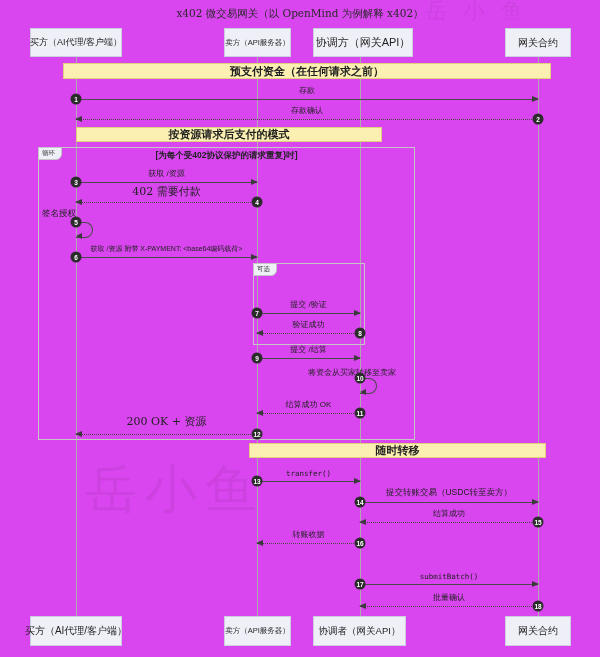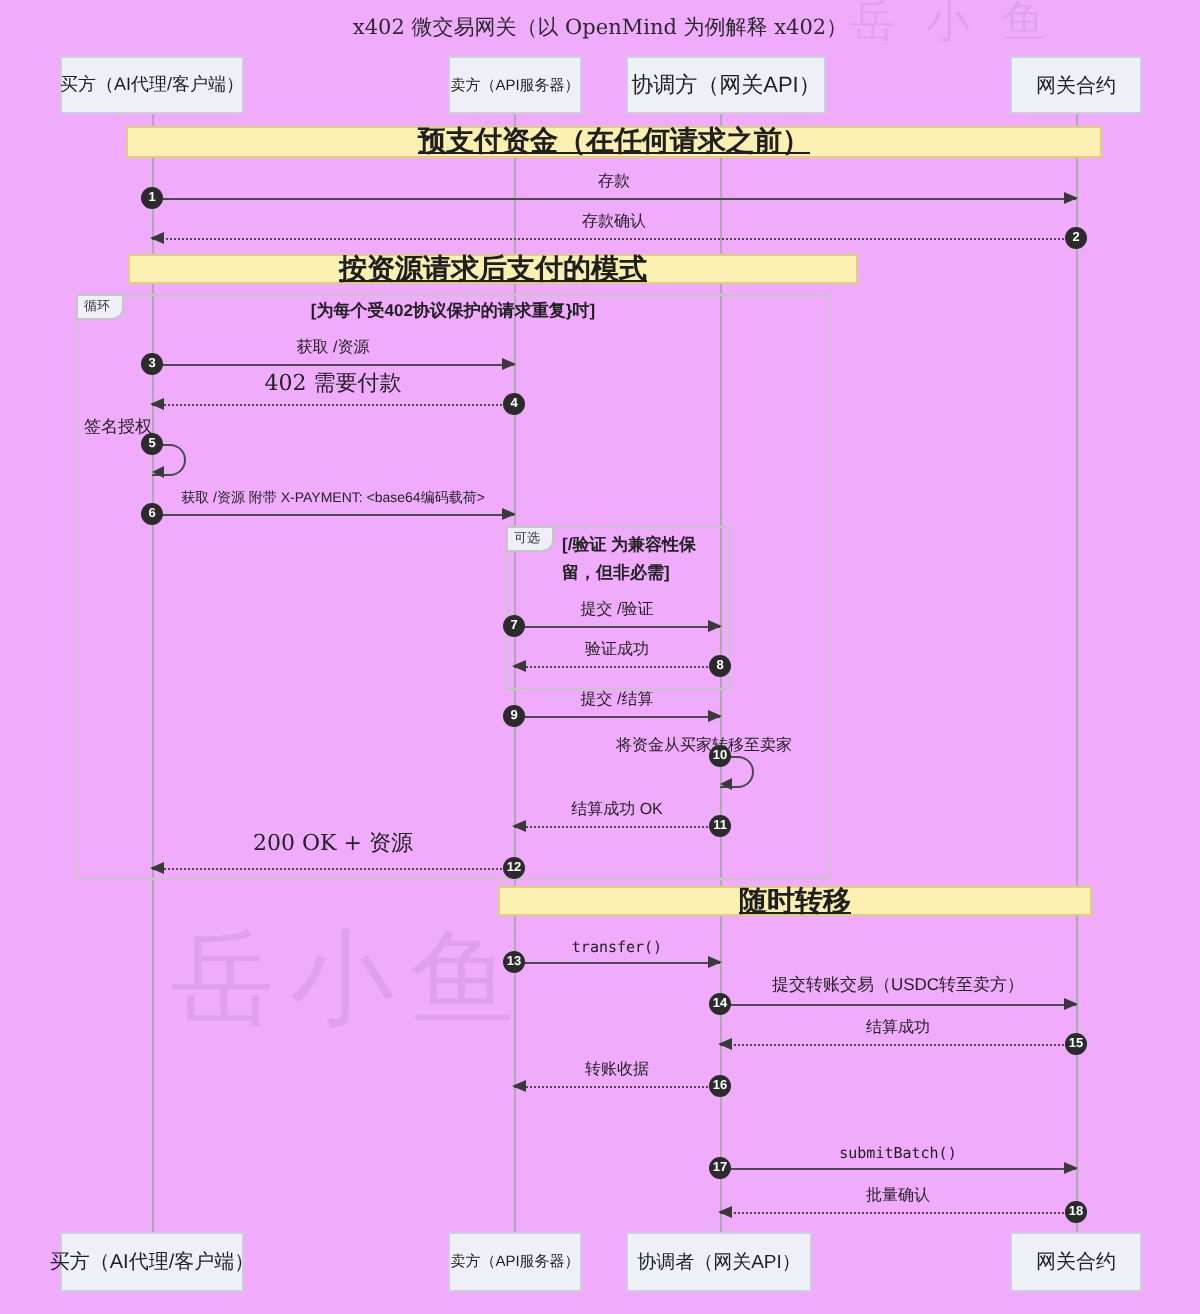--- a/index.html
+++ b/index.html
@@ -1,26 +1,26 @@
 <!DOCTYPE html>
 <html style="--banner_fill: #FBF0B2; --banner_border: #DFCF7C; --actor_fill: #EFEFF8; --actor_border: #CDCDE0; --frame_border: #C6C6C6; --line: #4a4a4a; --num_bg: #2b2b2b; --text: #1f1f1f;"><head>
 <meta charset="utf-8">
 <style>
   html,body{margin:0;padding:0;background:#fff;}
-  #canvas{position:relative;width:600px;height:657px;background:#f0abfc;overflow:hidden;
+  #canvas{position:relative;width:600px;height:657px;background:#d946ef;overflow:hidden;
           font-family:"Liberation Sans","DejaVu Sans",sans-serif;color:var(--text,#1f1f1f);}
   .title{position:absolute;left:0;right:0;top:7px;text-align:center;font-size:10.5px;
          font-family:"DejaVu Serif","Liberation Serif",serif;color:#2a2a2a;}
   .lifeline{position:absolute;width:1px;top:57px;height:559px;background:#ABABAB;}
   .actor{position:absolute;background:var(--actor_fill,#EFEFF8);border:1px solid var(--actor_border,#CDCDE0);
          display:flex;align-items:center;justify-content:center;text-align:center;
          white-space:nowrap;box-sizing:border-box;}
   .banner{position:absolute;background:var(--banner_fill,#FBF0B2);border:1px solid var(--banner_border,#DFCF7C);
-          display:flex;align-items:center;justify-content:center;font-size:14px;font-weight:600;
-          box-sizing:border-box;white-space:nowrap;text-decoration:underline;}
+          display:flex;align-items:center;justify-content:center;font-size:11px;font-weight:600;
+          box-sizing:border-box;white-space:nowrap;}
   .frame{position:absolute;border:1px solid var(--frame_border,#C6C6C6);box-sizing:border-box;}
   .frame-tab{position:absolute;left:-1px;top:-1px;background:#EFEFF8;border:1px solid var(--frame_border,#C6C6C6);
              border-radius:0 0 6px 0;font-size:6.5px;padding:1px 6px 1px 3px;color:#333;}
   .frame-cond{position:absolute;font-weight:600;font-size:8.5px;color:#222;}
   .msg{position:absolute;height:0;}
   .mline{position:absolute;left:0;right:0;top:0;border-top:1px solid var(--line,#4a4a4a);}
   .mline.dotted{border-top-style:dotted;}
   .mlabel{position:absolute;left:-40px;right:-40px;bottom:3px;text-align:center;font-size:8px;
           white-space:nowrap;color:#222;}
   .mlabel.small{font-size:7px;}
@@ -52,31 +52,30 @@
   <div class="lifeline" style="left:257px"></div>
   <div class="lifeline" style="left:360px"></div>
   <div class="lifeline" style="left:538px"></div>
 
   <div class="actor" style="left:30px;top:28px;width:92px;height:29px;font-size:9px">买方（AI代理/客户端）</div>
   <div class="actor" style="left:224px;top:28px;width:67px;height:29px;font-size:7.5px">卖方（API服务器）</div>
   <div class="actor" style="left:313px;top:28px;width:100px;height:29px;font-size:11px">协调方（网关API）</div>
   <div class="actor" style="left:505px;top:28px;width:66px;height:29px;font-size:10px">网关合约</div>
 
   <div class="banner" style="left:63px;top:63px;width:488px;height:16px">预支付资金（在任何请求之前）</div>
-  <div class="banner" style="left:64px;top:127px;width:365px;height:15px">按资源请求后支付的模式</div>
+  <div class="banner" style="left:76px;top:127px;width:306px;height:15px">按资源请求后支付的模式</div>
   <div class="banner" style="left:249px;top:443px;width:297px;height:15px">随时转移</div>
 
   <div class="frame" style="left:38px;top:147px;width:377px;height:293px">
     <div class="frame-tab">循环</div>
     <div class="frame-cond" style="left:0;right:0;top:2px;text-align:center">[为每个受402协议保护的请求重复}吋]</div>
   </div>
 
   <div class="frame" style="left:253px;top:263px;width:112px;height:82px">
     <div class="frame-tab">可选</div>
-    <div class="frame-cond" style="left:27px;top:2px;width:80px;line-height:13.5px">[/验证 为兼容性保留，但非必需]</div>
   </div>
 
   <div class="msg" style="left:76px;top:99px;width:462px">
     <span class="mlabel">存款</span>
     <span class="mline"></span>
     <span class="ah ah-r"></span>
     <span class="num num-l">1</span>
   </div>
 
   <div class="msg" style="left:76px;top:119px;width:462px">

